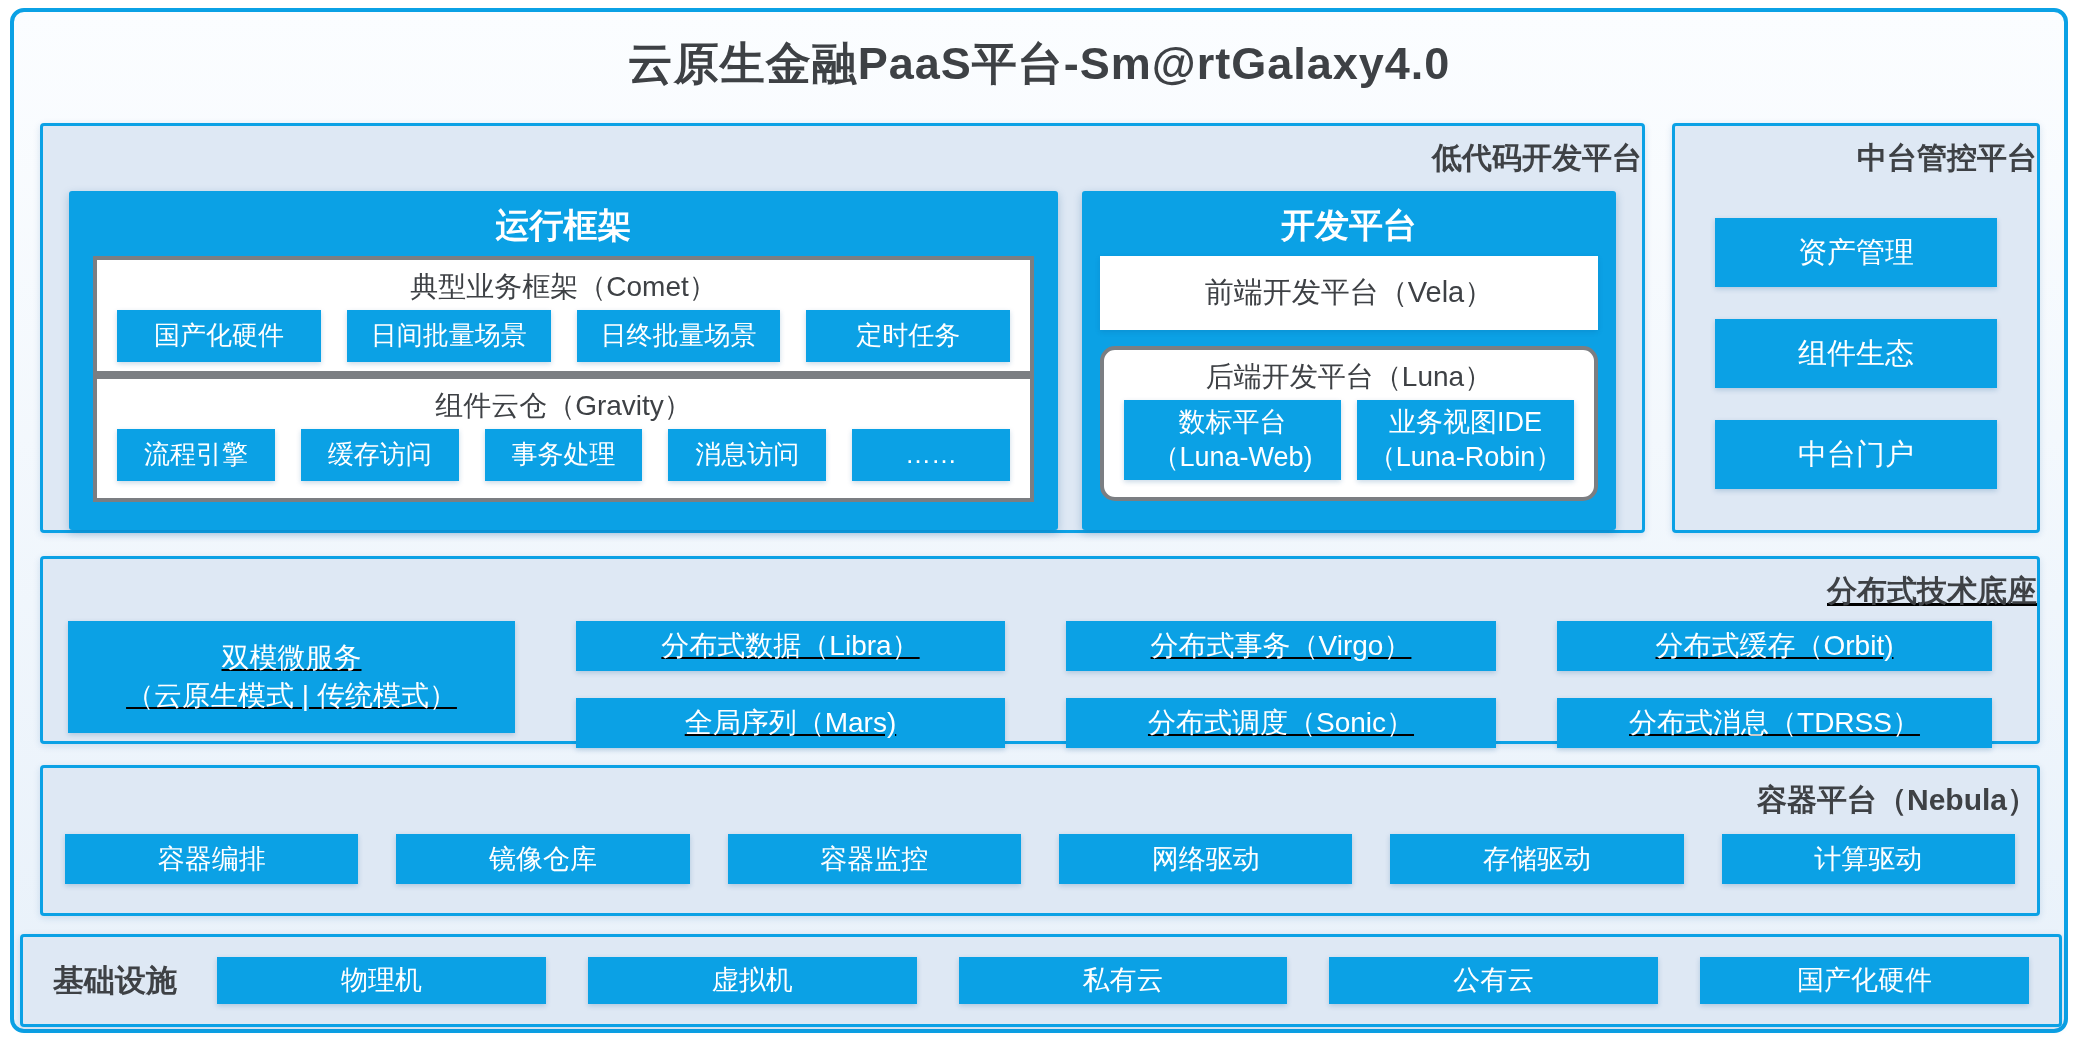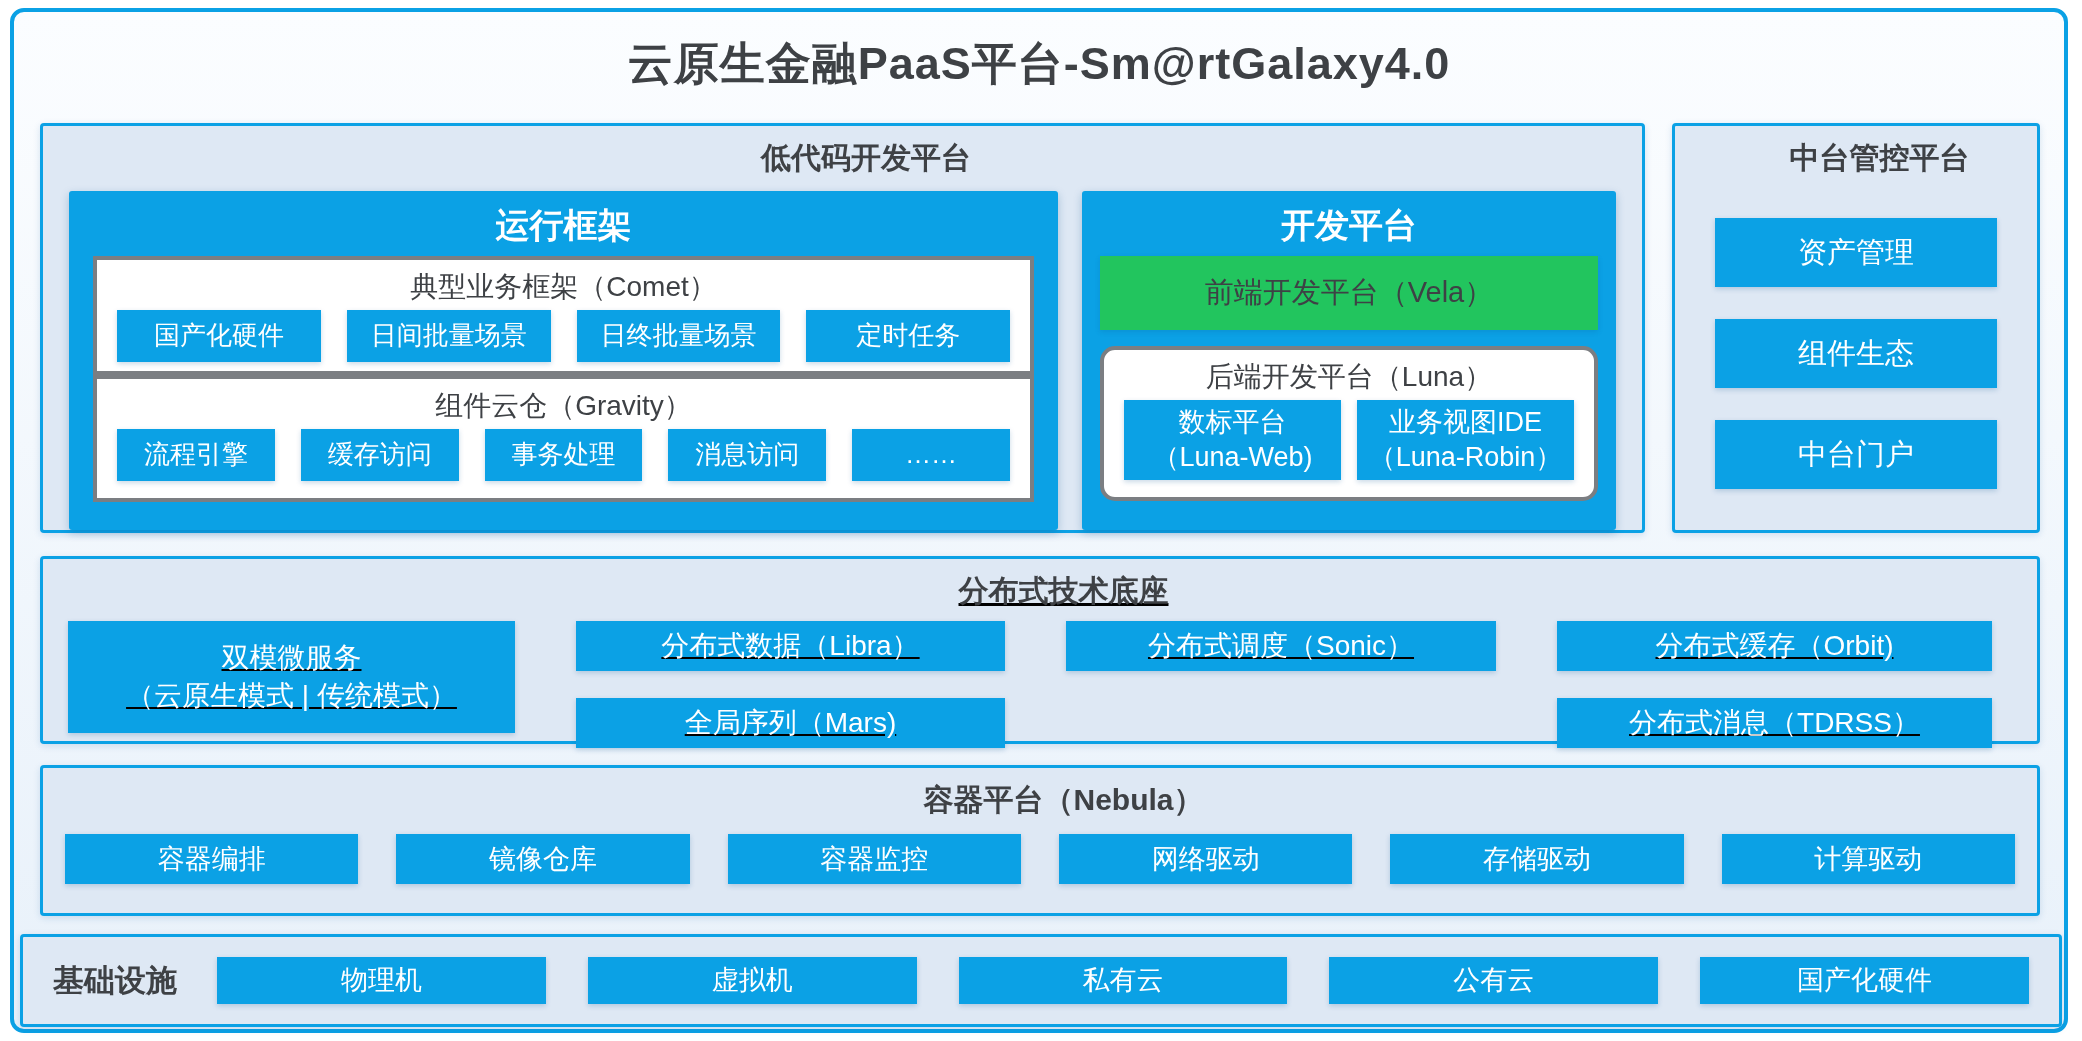--- a/index.html
+++ b/index.html
@@ -23,21 +23,21 @@
   .page-title{
     position:absolute;left:0;top:22px;width:100%;text-align:center;
     font-size:45px;font-weight:bold;color:var(--dark);letter-spacing:1px;
   }
   .panel{
     box-sizing:border-box;background:var(--panel-bg);
     border:3px solid var(--primary);border-radius:4px;position:relative;
     box-shadow:0 2px 7px rgba(25,95,160,.16);
   }
   .panel-title{
-    text-align:center;font-size:30px;font-weight:bold;color:var(--dark);margin-top:10px;
+    text-align:right;font-size:30px;font-weight:bold;color:var(--dark);margin-top:10px;
     height:44px;line-height:44px;padding-left:47px;
   }
   
   .row1{position:absolute;left:26px;top:111px;width:2000px;height:410px;display:flex;gap:27px;}
   .lowcode{flex:1;}
   .midplat{width:368px;flex:0 0 368px;}
   .lowcode-body{display:flex;gap:24px;padding:11px 26px 0;justify-content:center;}
   .bluebox{
     background:var(--primary);border-radius:3px;box-sizing:border-box;height:339px;
     box-shadow:0 3px 9px rgba(15,85,145,.28);
@@ -50,21 +50,21 @@
   .comet{height:119px;margin-bottom:6px;}
   .gravity{height:127px;}
   .graybox-title{text-align:center;font-size:28px;color:var(--dark);height:48px;line-height:54px;}
   .btnrow{display:flex;gap:26px;padding:0 20px;margin-top:2px;}
   .btn{
     background:var(--primary);color:#fff;font-size:26px;flex:1;height:52px;
     display:flex;align-items:center;justify-content:center;text-align:center;line-height:1.2;
     box-shadow:0 2px 5px rgba(15,85,145,.22);
   }
   .vela{
-    height:74px;margin:0 18px;background:#22c55e;display:flex;align-items:center;justify-content:center;
+    height:74px;margin:0 18px;background:#ffffff;display:flex;align-items:center;justify-content:center;
     font-size:29px;color:var(--dark);box-shadow:0 2px 5px rgba(15,85,145,.2);
   }
   .luna{margin:16px 18px 0;height:155px;border-radius:15px;}
   .luna-row{gap:16px;padding:0 20px;margin-top:2px;}
   .luna-row .btn{height:80px;flex-direction:column;font-size:27px;line-height:1.3;}
   .mid-items{display:flex;flex-direction:column;gap:32px;margin:38px 40px 0;}
   .mid-items .btn{height:69px;font-size:29px;flex:none;}
   
   .distributed{position:absolute;left:26px;top:544px;width:2000px;height:188px;text-decoration:underline;}
   .dist-grid{
@@ -162,20 +162,21 @@
       <div class="dist-grid">
         <div class="btn tallbtn">
           <div>双模微服务</div>
           <div>（云原生模式 | 传统模式）</div>
         </div>
         <div class="dist-col" id="dist-col-0">
             <div class="btn">分布式数据（Libra）</div>
             <div class="btn">全局序列（Mars)</div>
           </div>
         <div class="dist-col" id="dist-col-1">
+            <div class="btn">分布式事务（Virgo）</div>
             <div class="btn">分布式调度（Sonic）</div>
           </div>
         <div class="dist-col" id="dist-col-2">
             <div class="btn">分布式缓存（Orbit)</div>
             <div class="btn">分布式消息（TDRSS）</div>
           </div>
       </div>
     </div>
 
     <div class="panel container-panel">

